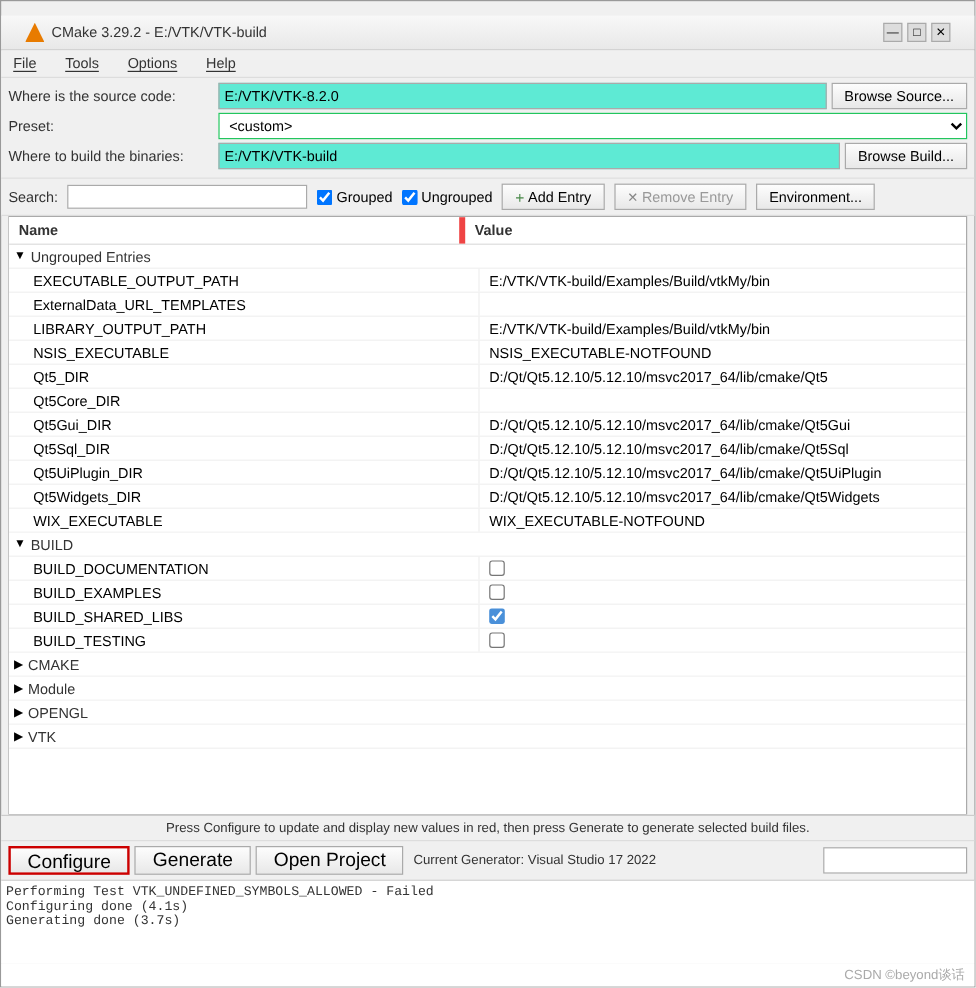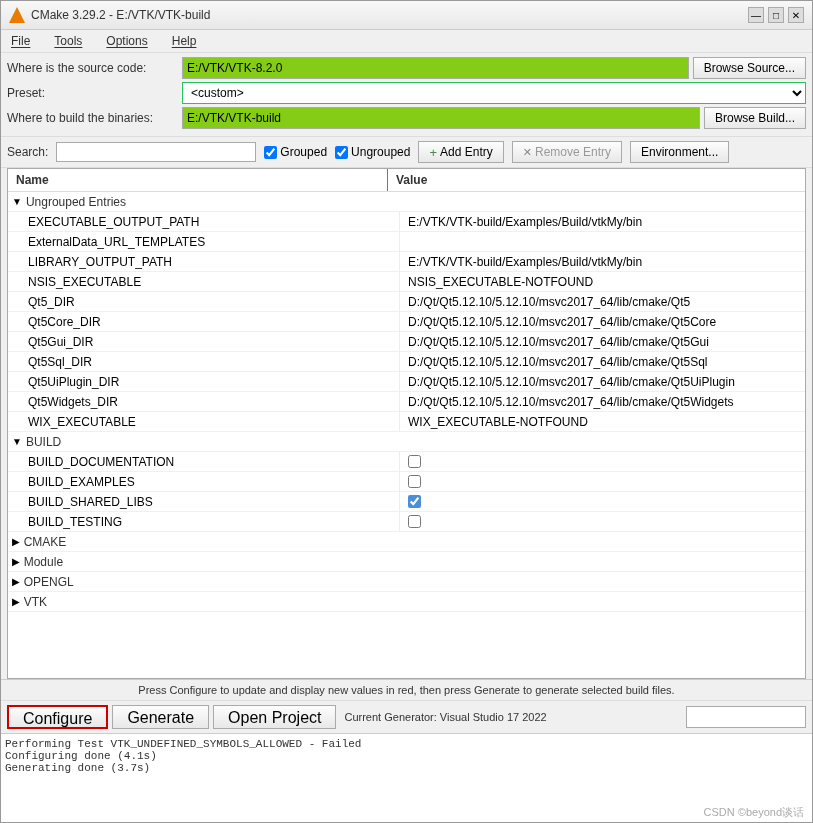--- a/index.html
+++ b/index.html
@@ -15,24 +15,25 @@
       width: 813px;
       height: 823px;
       background: #f0f0f0;
       border: 1px solid #999;
       display: flex;
       flex-direction: column;
     }
     .title-bar {
       background: linear-gradient(to bottom, #f8f8f8, #e8e8e8);
       border-bottom: 1px solid #ccc;
-      padding: 6px 8px;
+      padding: 6px 20px;
       display: flex;
       align-items: center;
       justify-content: space-between;
+      margin-top: 12px;
     }
     .title-bar-left {
       display: flex;
       align-items: center;
       gap: 6px;
     }
     .title-icon {
       width: 16px;
       height: 16px;
       background: #e87b00;
@@ -85,21 +86,21 @@
       color: #333;
       min-width: 175px;
       font-size: 12px;
     }
     .form-input {
       flex: 1;
       height: 22px;
       border: 1px solid #aaa;
       padding: 2px 4px;
       font-size: 12px;
-      background: #84cc16;
+      background: #5eead4;
     }
     .form-btn {
       height: 22px;
       padding: 2px 10px;
       border: 1px solid #aaa;
       background: linear-gradient(to bottom, #fdfdfd, #e8e8e8);
       cursor: pointer;
       font-size: 12px;
       margin-left: 4px;
     }
@@ -162,21 +163,21 @@
       position: sticky;
       top: 0;
       z-index: 2;
     }
     .th {
       padding: 4px 8px;
       font-weight: bold;
       font-size: 12px;
       color: #333;
     }
-    .th-name { width: 380px; border-right: 1px solid #ef4444; }
+    .th-name { width: 380px; border-right: 5px solid #ef4444; }
     .th-value { flex: 1; }
     .table-row {
       display: flex;
       border-bottom: 1px solid #f0f0f0;
       min-height: 20px;
     }
     .cell-name {
       width: 380px;
       padding: 2px 8px;
       border-right: 1px solid #eee;
@@ -363,21 +364,20 @@
     <div class="table-row indent">
       <div class="cell-name">NSIS_EXECUTABLE</div>
       <div class="cell-value">NSIS_EXECUTABLE-NOTFOUND</div>
     </div>
     <div class="table-row indent">
       <div class="cell-name">Qt5_DIR</div>
       <div class="cell-value">D:/Qt/Qt5.12.10/5.12.10/msvc2017_64/lib/cmake/Qt5</div>
     </div>
     <div class="table-row indent">
       <div class="cell-name">Qt5Core_DIR</div>
-      <div class="cell-value">D:/Qt/Qt5.12.10/5.12.10/msvc2017_64/lib/cmake/Qt5Core</div>
     </div>
     <div class="table-row indent">
       <div class="cell-name">Qt5Gui_DIR</div>
       <div class="cell-value">D:/Qt/Qt5.12.10/5.12.10/msvc2017_64/lib/cmake/Qt5Gui</div>
     </div>
     <div class="table-row indent">
       <div class="cell-name">Qt5Sql_DIR</div>
       <div class="cell-value">D:/Qt/Qt5.12.10/5.12.10/msvc2017_64/lib/cmake/Qt5Sql</div>
     </div>
     <div class="table-row indent">

